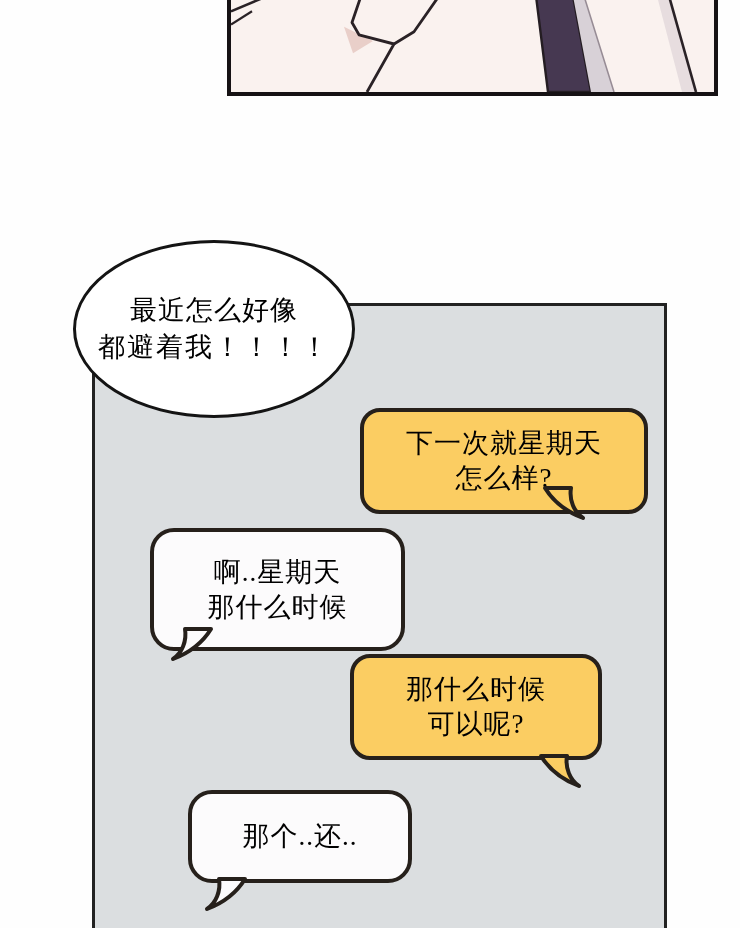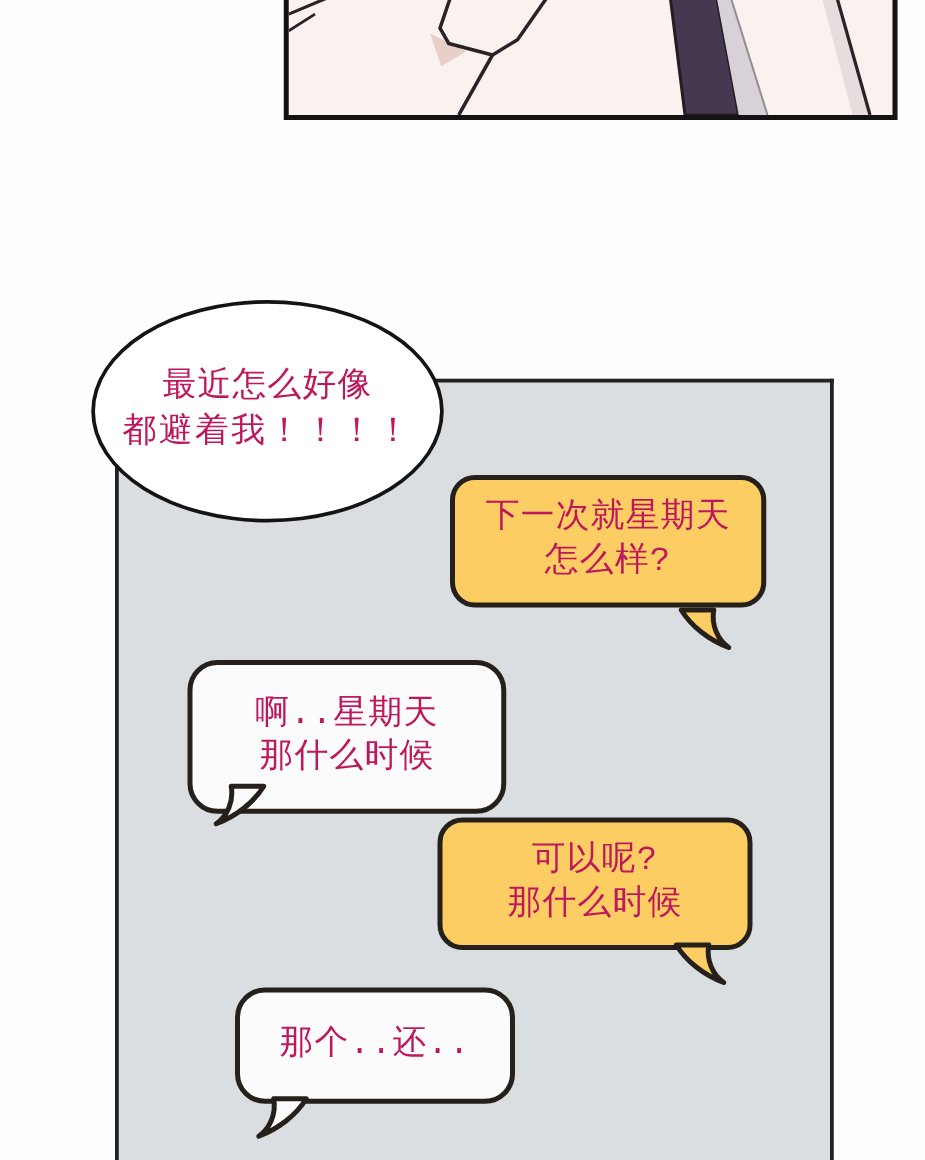--- a/index.html
+++ b/index.html
@@ -1,18 +1,18 @@
 <!DOCTYPE html>
 <html><head>
 <meta charset="utf-8">
 <style>
   html,body{margin:0;padding:0;background:#ffffff;}
   .canvas{
     position:relative;width:740px;height:928px;background:#fefefe;overflow:hidden;
-    font-family:Liberation Mono, monospace;color:#be185d;
+    font-family:Liberation Serif, serif;color:#000000;
   }
   
   .top-panel{
     position:absolute;left:227px;top:-8px;width:491px;height:104px;
     box-sizing:border-box;border:4px solid #161214;background:#faf2ef;
   }
   .top-panel svg{display:block;width:100%;height:100%;}
   
   .gray-panel{
     position:absolute;left:92px;top:303px;width:575px;height:625px;
@@ -29,21 +29,21 @@
   }
   .shout-bubble .shout-line2{letter-spacing:2px;}
   
   .bubble{
     position:absolute;box-sizing:border-box;border:4px solid #26201b;z-index:2;
     display:flex;flex-direction:column;justify-content:center;align-items:center;
     text-align:center;font-size:27px;line-height:35px;letter-spacing:1px;
   }
   .bubble.yellow{background:#fbcd62;border-radius:20px;}
   .bubble.white{background:#fcfbfc;border-radius:24px;}
-  .bubble-y1{left:360px;top:380px;width:253px;height:106px;}
+  .bubble-y1{left:360px;top:408px;width:288px;height:106px;}
   .bubble-w1{left:150px;top:528px;width:255px;height:123px;}
   .bubble-y2{left:350px;top:654px;width:252px;height:106px;}
   .bubble-w2{left:188px;top:790px;width:224px;height:93px;border-radius:26px;align-items:center;}
   .tail{position:absolute;z-index:3;overflow:visible;}
   .tail-y1{left:540px;top:486px;}
   .tail-w1{left:166px;top:627px;}
   .tail-y2{left:536px;top:754px;}
   .tail-w2{left:200px;top:877px;}
 </style>
 </head>
@@ -89,22 +89,22 @@
 
   <div class="bubble white bubble-w1">
     <div>啊..星期天</div>
     <div>那什么时候</div>
   </div>
   <svg class="tail tail-w1" width="50" height="38" viewBox="0 0 50 38">
     <path d="M45,2 C37,15 23,26 7,32 C16,26 21,14 19,2 Z" fill="#fcfbfc" stroke="#26201b" stroke-width="4" stroke-linejoin="round"></path>
   </svg>
 
   <div class="bubble yellow bubble-y2">
+    <div>那什么时候</div>
     <div>可以呢?</div>
-    <div>那什么时候</div>
   </div>
   <svg class="tail tail-y2" width="50" height="38" viewBox="0 0 50 38">
     <path d="M5,2 C13,15 27,26 43,32 C34,26 29,14 31,2 Z" fill="#fbcd62" stroke="#26201b" stroke-width="4" stroke-linejoin="round"></path>
   </svg>
 
   <div class="bubble white bubble-w2">
     <div>那个..还..</div>
     <div></div>
   </div>
   <svg class="tail tail-w2" width="50" height="38" viewBox="0 0 50 38">

